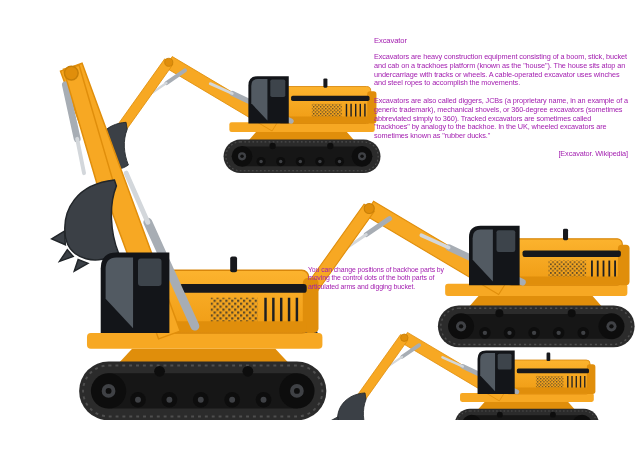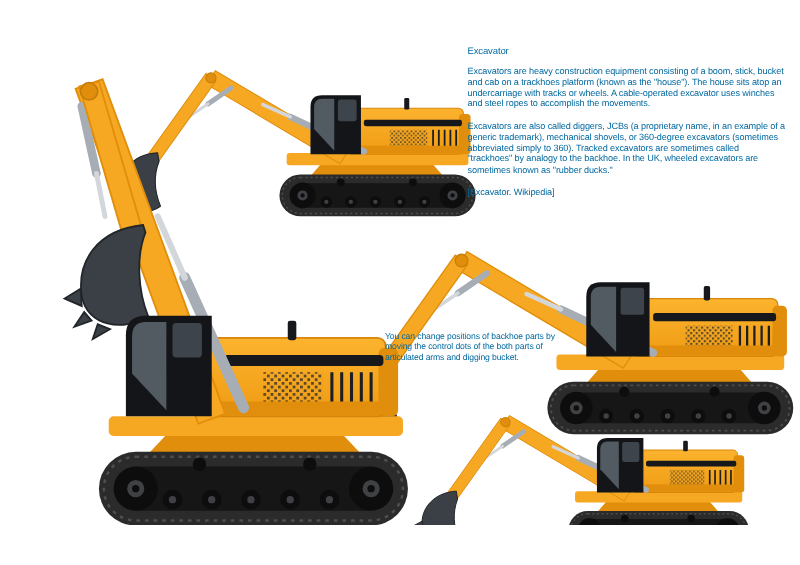--- a/index.html
+++ b/index.html
@@ -1,18 +1,18 @@
 <!DOCTYPE html>
 <html style="--clr-body: #F7A823; --clr-body-dark: #E08E0B; --clr-track: #2B2B2B; --clr-track-inner: #161616; --clr-wheel: #0D0D0D; --clr-hub: #3F4145; --clr-cab: #131519; --clr-glass: #525A62; --clr-glass-dark: #3D444B; --clr-bucket: #3B4046; --clr-cylinder: #A7ADB4; --clr-piston: #D3D7DB; --clr-stripe: #17181C;"><head>
 <meta charset="utf-8">
 <style>
   html,body{margin:0;padding:0;background:#fff;}
   .canvas{
     position:relative;width:640px;height:420px;background:#fff;overflow:hidden;
-    font-family:"Liberation Sans", sans-serif;color:#0369a1;
+    font-family:"Liberation Sans", sans-serif;color:#a21caf;
   }
   .exc{position:absolute;}
   .exc svg{display:block;width:100%;height:100%;}
 
   
   .p-body{fill:var(--clr-body,#F7A823);stroke:var(--clr-body-dark,#D8860B);stroke-width:1.5;}
   .p-body-flat{fill:var(--clr-body,#F7A823);}
   .p-body-dark{fill:var(--clr-body-dark,#E08E0B);}
   .p-track{fill:var(--clr-track,#2B2B2B);}
   .p-track-inner{fill:var(--clr-track-inner,#161616);}
@@ -29,21 +29,21 @@
   .p-grille{stroke:#1E1F22;stroke-width:2.5;}
   .p-joint{fill:var(--clr-body-dark,#E08E0B);stroke:#C77F08;stroke-width:1.5;}
 
   
   .article{
     position:absolute;left:374px;top:36px;width:254px;
     font-size:7.3px;line-height:1.2;letter-spacing:-0.1px;
   }
   .article h1{font-size:7.6px;font-weight:normal;margin:0 0 8px 0;}
   .article p{margin:0 0 9px 0;}
-  .article .cite{margin-top:4px;}
+  .article .cite{margin-top:4px;text-align:right;}
   .note{
     position:absolute;left:308px;top:266px;width:152px;
     font-size:6.9px;line-height:1.2;letter-spacing:-0.1px;
   }
 </style>
 </head>
 <body>
 
 <div class="canvas">
 

